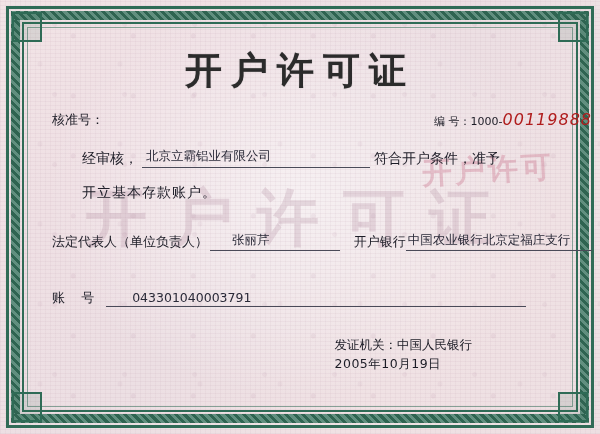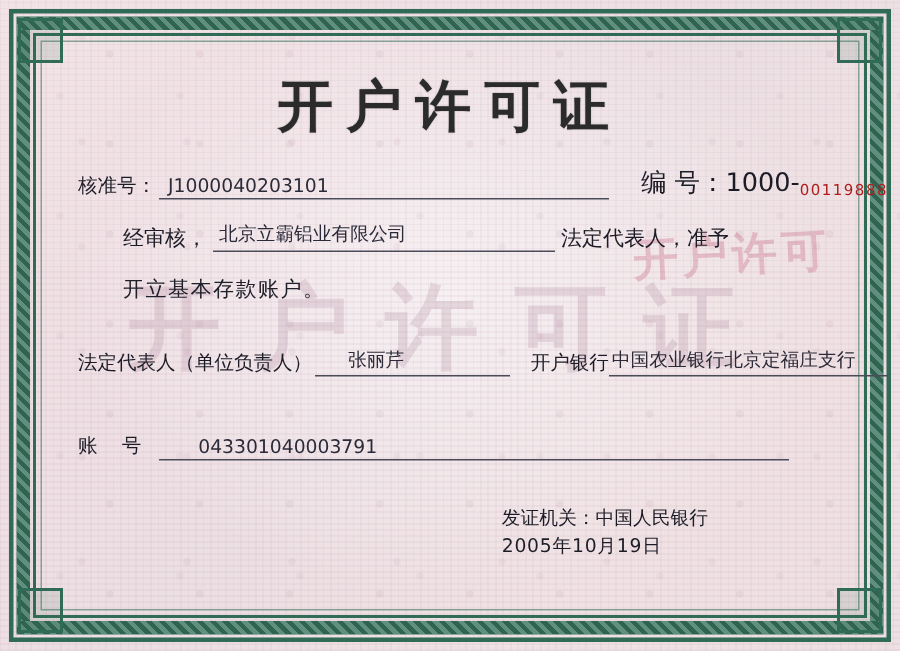--- a/index.html
+++ b/index.html
@@ -192,23 +192,24 @@
   }
   .r-approve .serial {
     margin-left: auto;
     display: flex;
     align-items: flex-end;
     white-space: nowrap;
   }
   .serial-num {
     color: #b01d1d;
     letter-spacing: 1px;
-    font-size: 10px;
-  }
-  .serial-pre { color: #1c1c26; font-size: 17px; }
+    font-size: 16px;
+    font-style: italic;
+  }
+  .serial-pre { color: #1c1c26; font-size: 11px; }
 
   
   .r-line1 {
     position: absolute;
     left: 42px;
     top: 112px;
     width: 510px;
     display: flex;
     align-items: flex-end;
   }
@@ -270,21 +271,21 @@
     font-size: 12.5px;
   }
 
   
   .r-acct {
     position: absolute;
     left: 12px;
     top: 252px;
     width: 540px;
     display: flex;
-    align-items: flex-start;
+    align-items: center;
   }
   .r-acct .label { letter-spacing: 6px; }
   .r-acct .acctbox {
     position: relative;
     width: 420px;
     border-bottom: 1px solid #4a4a58;
     height: 18px;
     margin-left: 6px;
   }
   .r-acct .acctbox .fill {
@@ -396,35 +397,32 @@
   <div class="corner tr"></div>
   <div class="corner bl"></div>
   <div class="corner br"></div>
 
   <div class="content">
 
     <div class="title">开户许可证</div>
 
     <div class="row r-approve">
       <span class="label">核准号：</span>
-      <span class="val-wrap">
-        <span class="fill">J1000040203101</span>
-      </span>
       <span class="serial">
         <span class="serial-pre">编  号：1000-</span>
         <span class="serial-num">00119888</span>
       </span>
     </div>
 
     <div class="row r-line1">
       <span class="label">经审核，</span>
       <span class="namebox">
         <span class="fill">北京立霸铝业有限公司</span>
       </span>
-      <span class="label">法定代表人，准予</span>
+      <span class="label">符合开户条件，准予</span>
     </div>
 
     <div class="row r-rep">
       <span class="label">法定代表人（单位负责人）</span>
       <span class="repbox">
         <span class="fill">张丽芹</span>
       </span>
       <span class="label bank-label">开户银行</span>
       <span class="bankbox">
         <span class="fill">中国农业银行北京定福庄支行</span>

